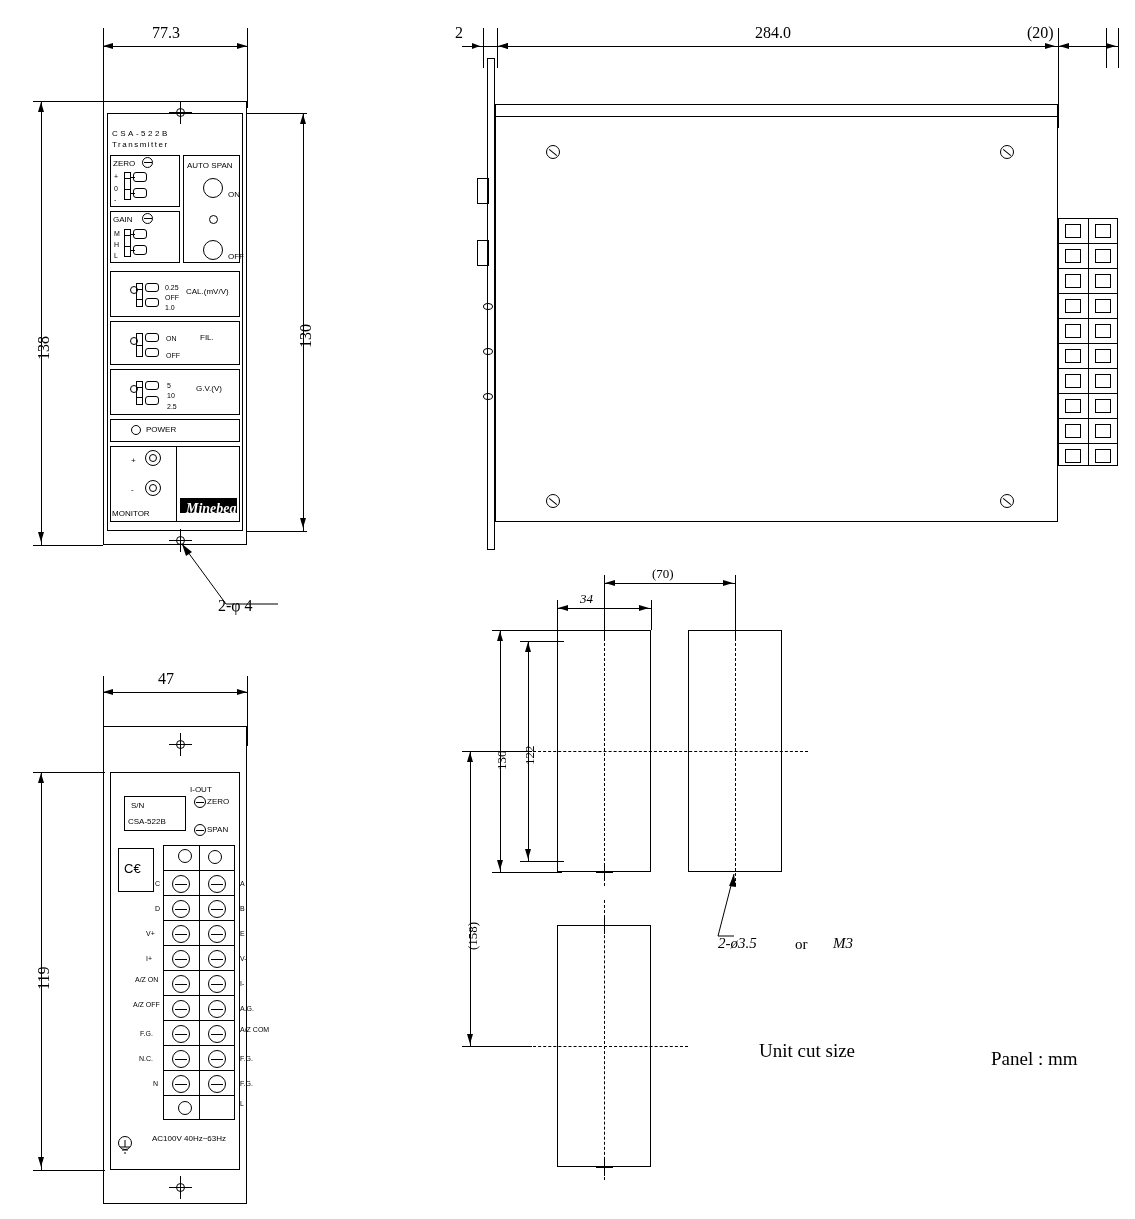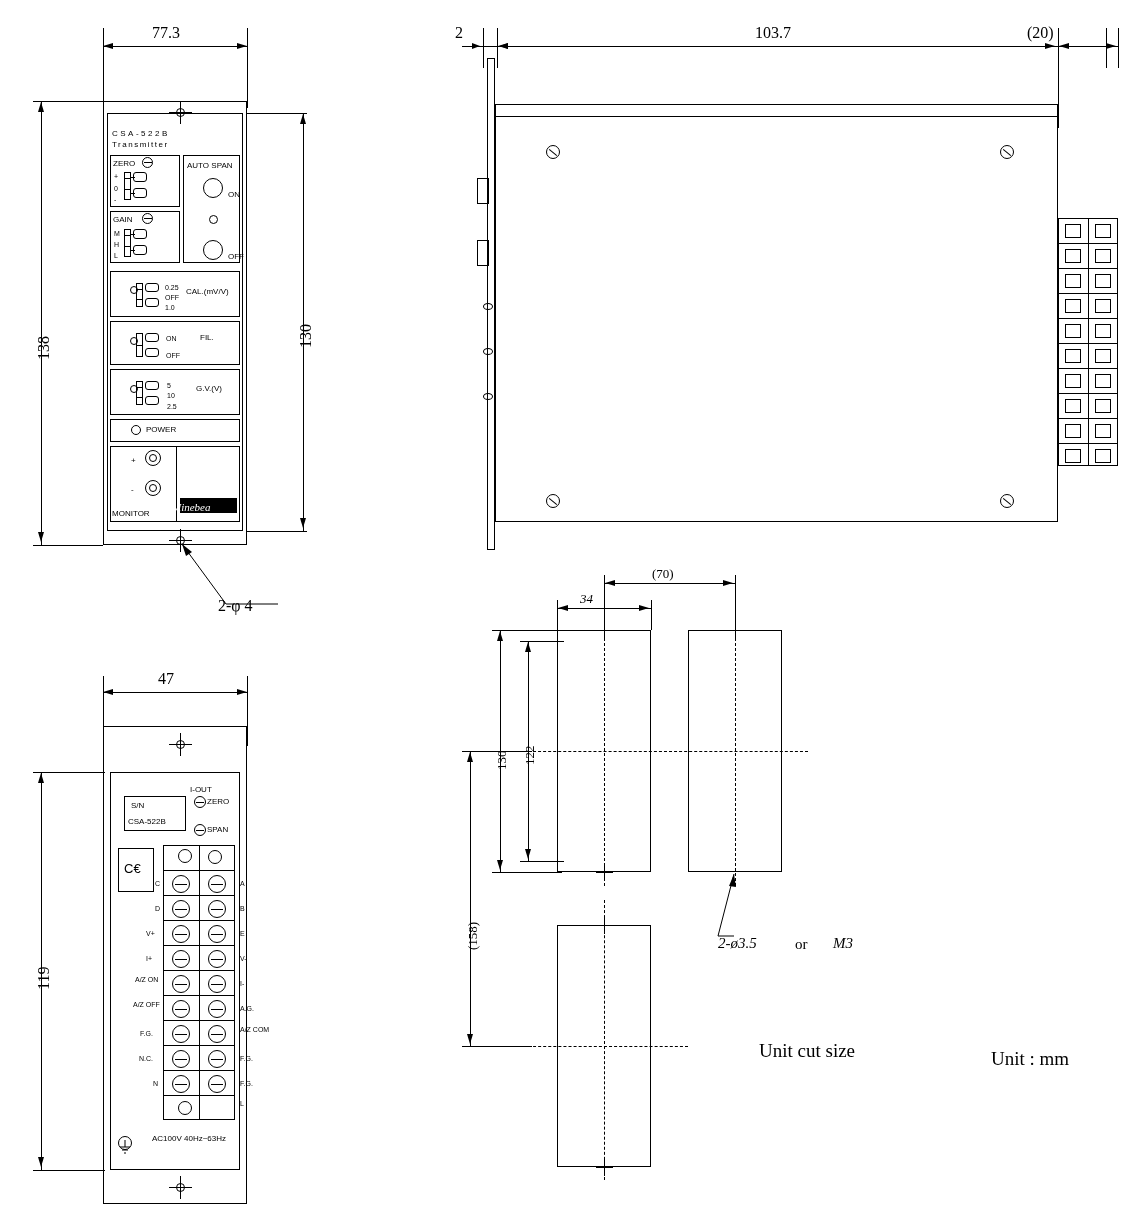--- a/index.html
+++ b/index.html
@@ -224,21 +224,21 @@
     <div class="box" style="left:110px; top:446px; width:130px; height:76px;"></div>
     <div class="box" style="left:110px; top:446px; width:67px; height:76px;"></div>
     <div class="tiny" style="left:131px; top:457px;">+</div>
     <div class="circ" style="left:145px; top:450px; width:16px; height:16px;"></div>
     <div class="circ" style="left:149px; top:454px; width:8px; height:8px;"></div>
     <div class="tiny" style="left:131px; top:486px;">-</div>
     <div class="circ" style="left:145px; top:480px; width:16px; height:16px;"></div>
     <div class="circ" style="left:149px; top:484px; width:8px; height:8px;"></div>
     <div class="tiny" style="left:112px; top:510px;">MONITOR</div>
     <div class="box" style="left:180px; top:498px; width:57px; height:15px; background:#000;"></div>
-    <div class="tiny ital" style="left:172px; top:502px; color:#fff; font-size:11px; font-weight:normal;">Minebea</div>
+    <div class="tiny ital" style="left:186px; top:502px; color:#fff; font-size:14px; font-weight:bold;">Minebea</div>
 
     <svg width="140" height="90" style="left:160px; top:540px;">
       <path d="M22,4 L66,64" stroke="#000" stroke-width="1" fill="none"></path>
       <path d="M22,4 L32,12 L26,16 Z" fill="#000"></path>
       <path d="M66,64 L118,64" stroke="#000" stroke-width="1" fill="none"></path>
     </svg>
     <div class="dim" style="left:218px; top:598px;">2-φ 4</div>
   </div>
 
   <div>
@@ -251,21 +251,21 @@
       <path d="M38,8 L46,5 L46,11 Z" fill="#000"></path>
     </svg>
     <div class="dim" style="left:455px; top:25px;">2</div>
 
     <div class="ln h1" style="left:497px; top:46px; width:561px;"></div>
     <div class="ln v1" style="left:1058px; top:28px; height:100px;"></div>
     <svg width="570" height="18" style="left:495px; top:38px;">
       <path d="M3,8 L13,5 L13,11 Z" fill="#000"></path>
       <path d="M560,8 L550,5 L550,11 Z" fill="#000"></path>
     </svg>
-    <div class="dim" style="left:755px; top:25px;">103.7</div>
+    <div class="dim" style="left:755px; top:25px;">284.0</div>
 
     <div class="ln h1" style="left:1058px; top:46px; width:60px;"></div>
     <div class="ln v1" style="left:1118px; top:28px; height:40px;"></div>
     <div class="ln v1" style="left:1106px; top:28px; height:40px;"></div>
     <svg width="70" height="18" style="left:1056px; top:38px;">
       <path d="M3,8 L13,5 L13,11 Z" fill="#000"></path>
       <path d="M60,8 L50,5 L50,11 Z" fill="#000"></path>
     </svg>
     <div class="dim" style="left:1027px; top:25px;">(20)</div>
 
@@ -554,16 +554,16 @@
     <svg width="120" height="90" style="left:700px; top:870px;">
       <path d="M34,4 L18,66" stroke="#000" stroke-width="1" fill="none"></path>
       <path d="M34,4 L29,16 L36,17 Z" fill="#000"></path>
       <path d="M18,66 L34,66" stroke="#000" stroke-width="1" fill="none"></path>
     </svg>
     <div class="dimsm ital" style="left:718px; top:936px; font-size:15px;">2-ø3.5</div>
     <div class="dimsm" style="left:795px; top:937px; font-size:15px;">or</div>
     <div class="dimsm ital" style="left:833px; top:936px; font-size:15px;">M3</div>
 
     <div class="panelcut" style="left:759px; top:1040px;">Unit cut size</div>
-    <div class="unit" style="left:991px; top:1048px;">Unit : mm</div>
+    <div class="unit" style="left:991px; top:1048px;">Panel : mm</div>
   </div>
 
 </div>
 
 </body></html>

